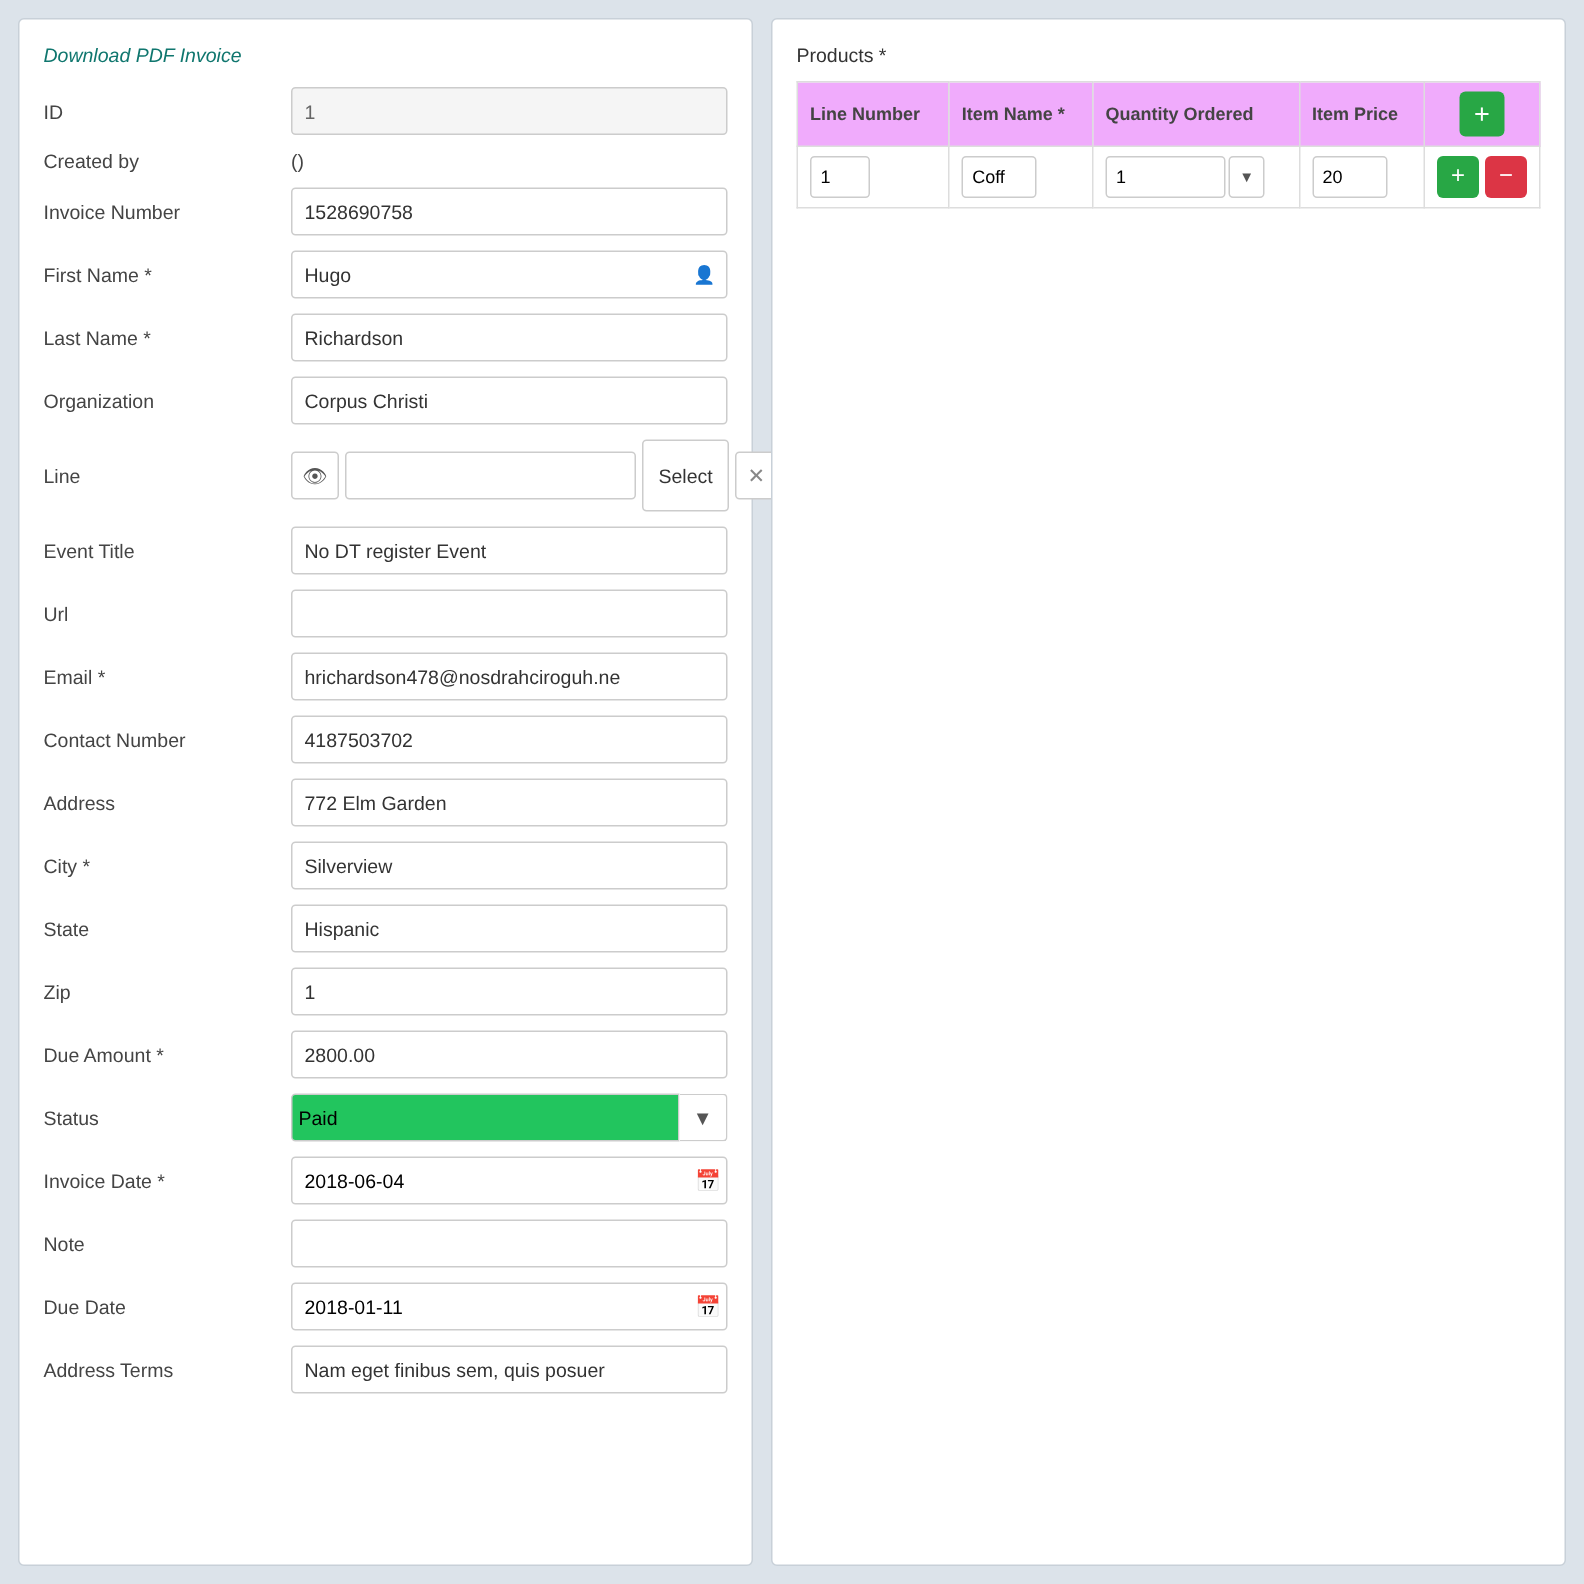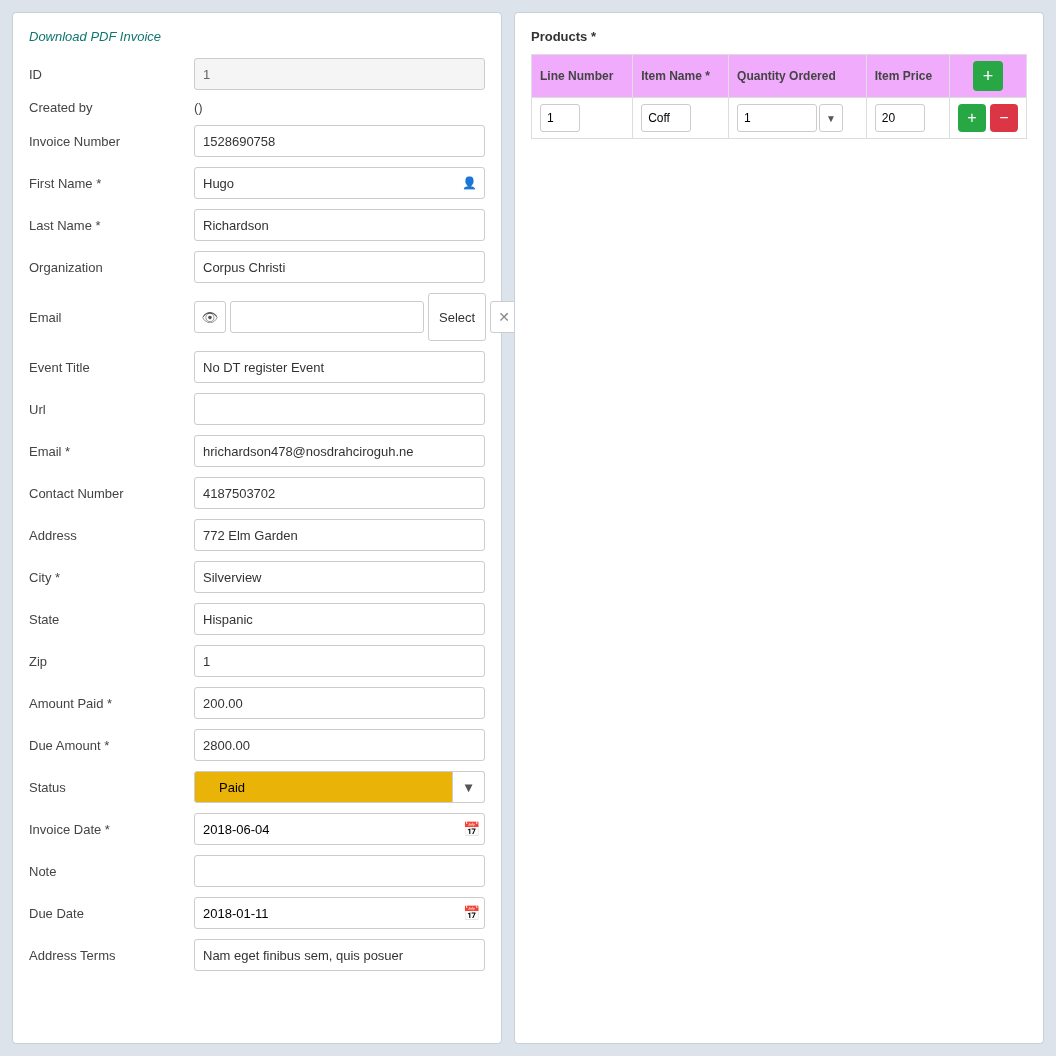--- a/index.html
+++ b/index.html
@@ -137,23 +137,23 @@
       flex: 1;
       position: relative;
       display: flex;
       align-items: center;
     }
     .status-select {
       flex: 1;
       height: 32px;
       border: 1px solid #ccc;
       border-radius: 3px 0 0 3px;
-      padding: 0 24px;
-      font-size: 13px;
-      background: #eab308;
+      padding: 0 4px;
+      font-size: 13px;
+      background: #22c55e;
       appearance: none;
       outline: none;
     }
     .status-dropdown-btn {
       width: 32px;
       height: 32px;
       border: 1px solid #ccc;
       border-left: none;
       border-radius: 0 3px 3px 0;
       background: #fff;
@@ -197,21 +197,21 @@
     .right-panel {
       background: #fff;
       border: 1px solid #c8d0d8;
       border-radius: 4px;
       padding: 16px;
       flex: 1;
     }
 
     .products-title {
       font-size: 13px;
-      font-weight: bold;
+      font-weight: normal;
       margin-bottom: 10px;
       color: #333;
     }
 
     .products-table {
       width: 100%;
       border-collapse: collapse;
     }
 
     .products-table th {
@@ -352,21 +352,21 @@
     <div class="form-label">Last Name *</div>
     <input type="text" class="form-input" value="Richardson" style="">
   </div>
 
   <div class="form-row">
     <div class="form-label">Organization</div>
     <input type="text" class="form-input" value="Corpus Christi" style="">
   </div>
 
   <div class="form-row">
-    <div class="form-label">Email</div>
+    <div class="form-label">Line</div>
     <div class="logo-row-controls">
       <button class="logo-eye-btn">
         <span>👁</span>
       </button>
       <input type="text" class="logo-text-input" value="" style="">
       <button class="logo-select-btn">Select</button>
       <button class="logo-clear-btn">
         <span>✕</span>
       </button>
     </div>
@@ -405,24 +405,20 @@
   <div class="form-row">
     <div class="form-label">State</div>
     <input type="text" class="form-input" value="Hispanic" style="">
   </div>
 
   <div class="form-row">
     <div class="form-label">Zip</div>
     <input type="text" class="form-input" value="1" style="">
   </div>
 
-  <div class="form-row">
-    <div class="form-label">Amount Paid *</div>
-    <input type="text" class="form-input" value="200.00" style="">
-  </div>
 
   <div class="form-row">
     <div class="form-label">Due Amount *</div>
     <input type="text" class="form-input" value="2800.00" style="">
   </div>
 
   <div class="form-row">
     <div class="form-label">Status</div>
     <div class="status-select-wrapper">
       <select class="status-select">

